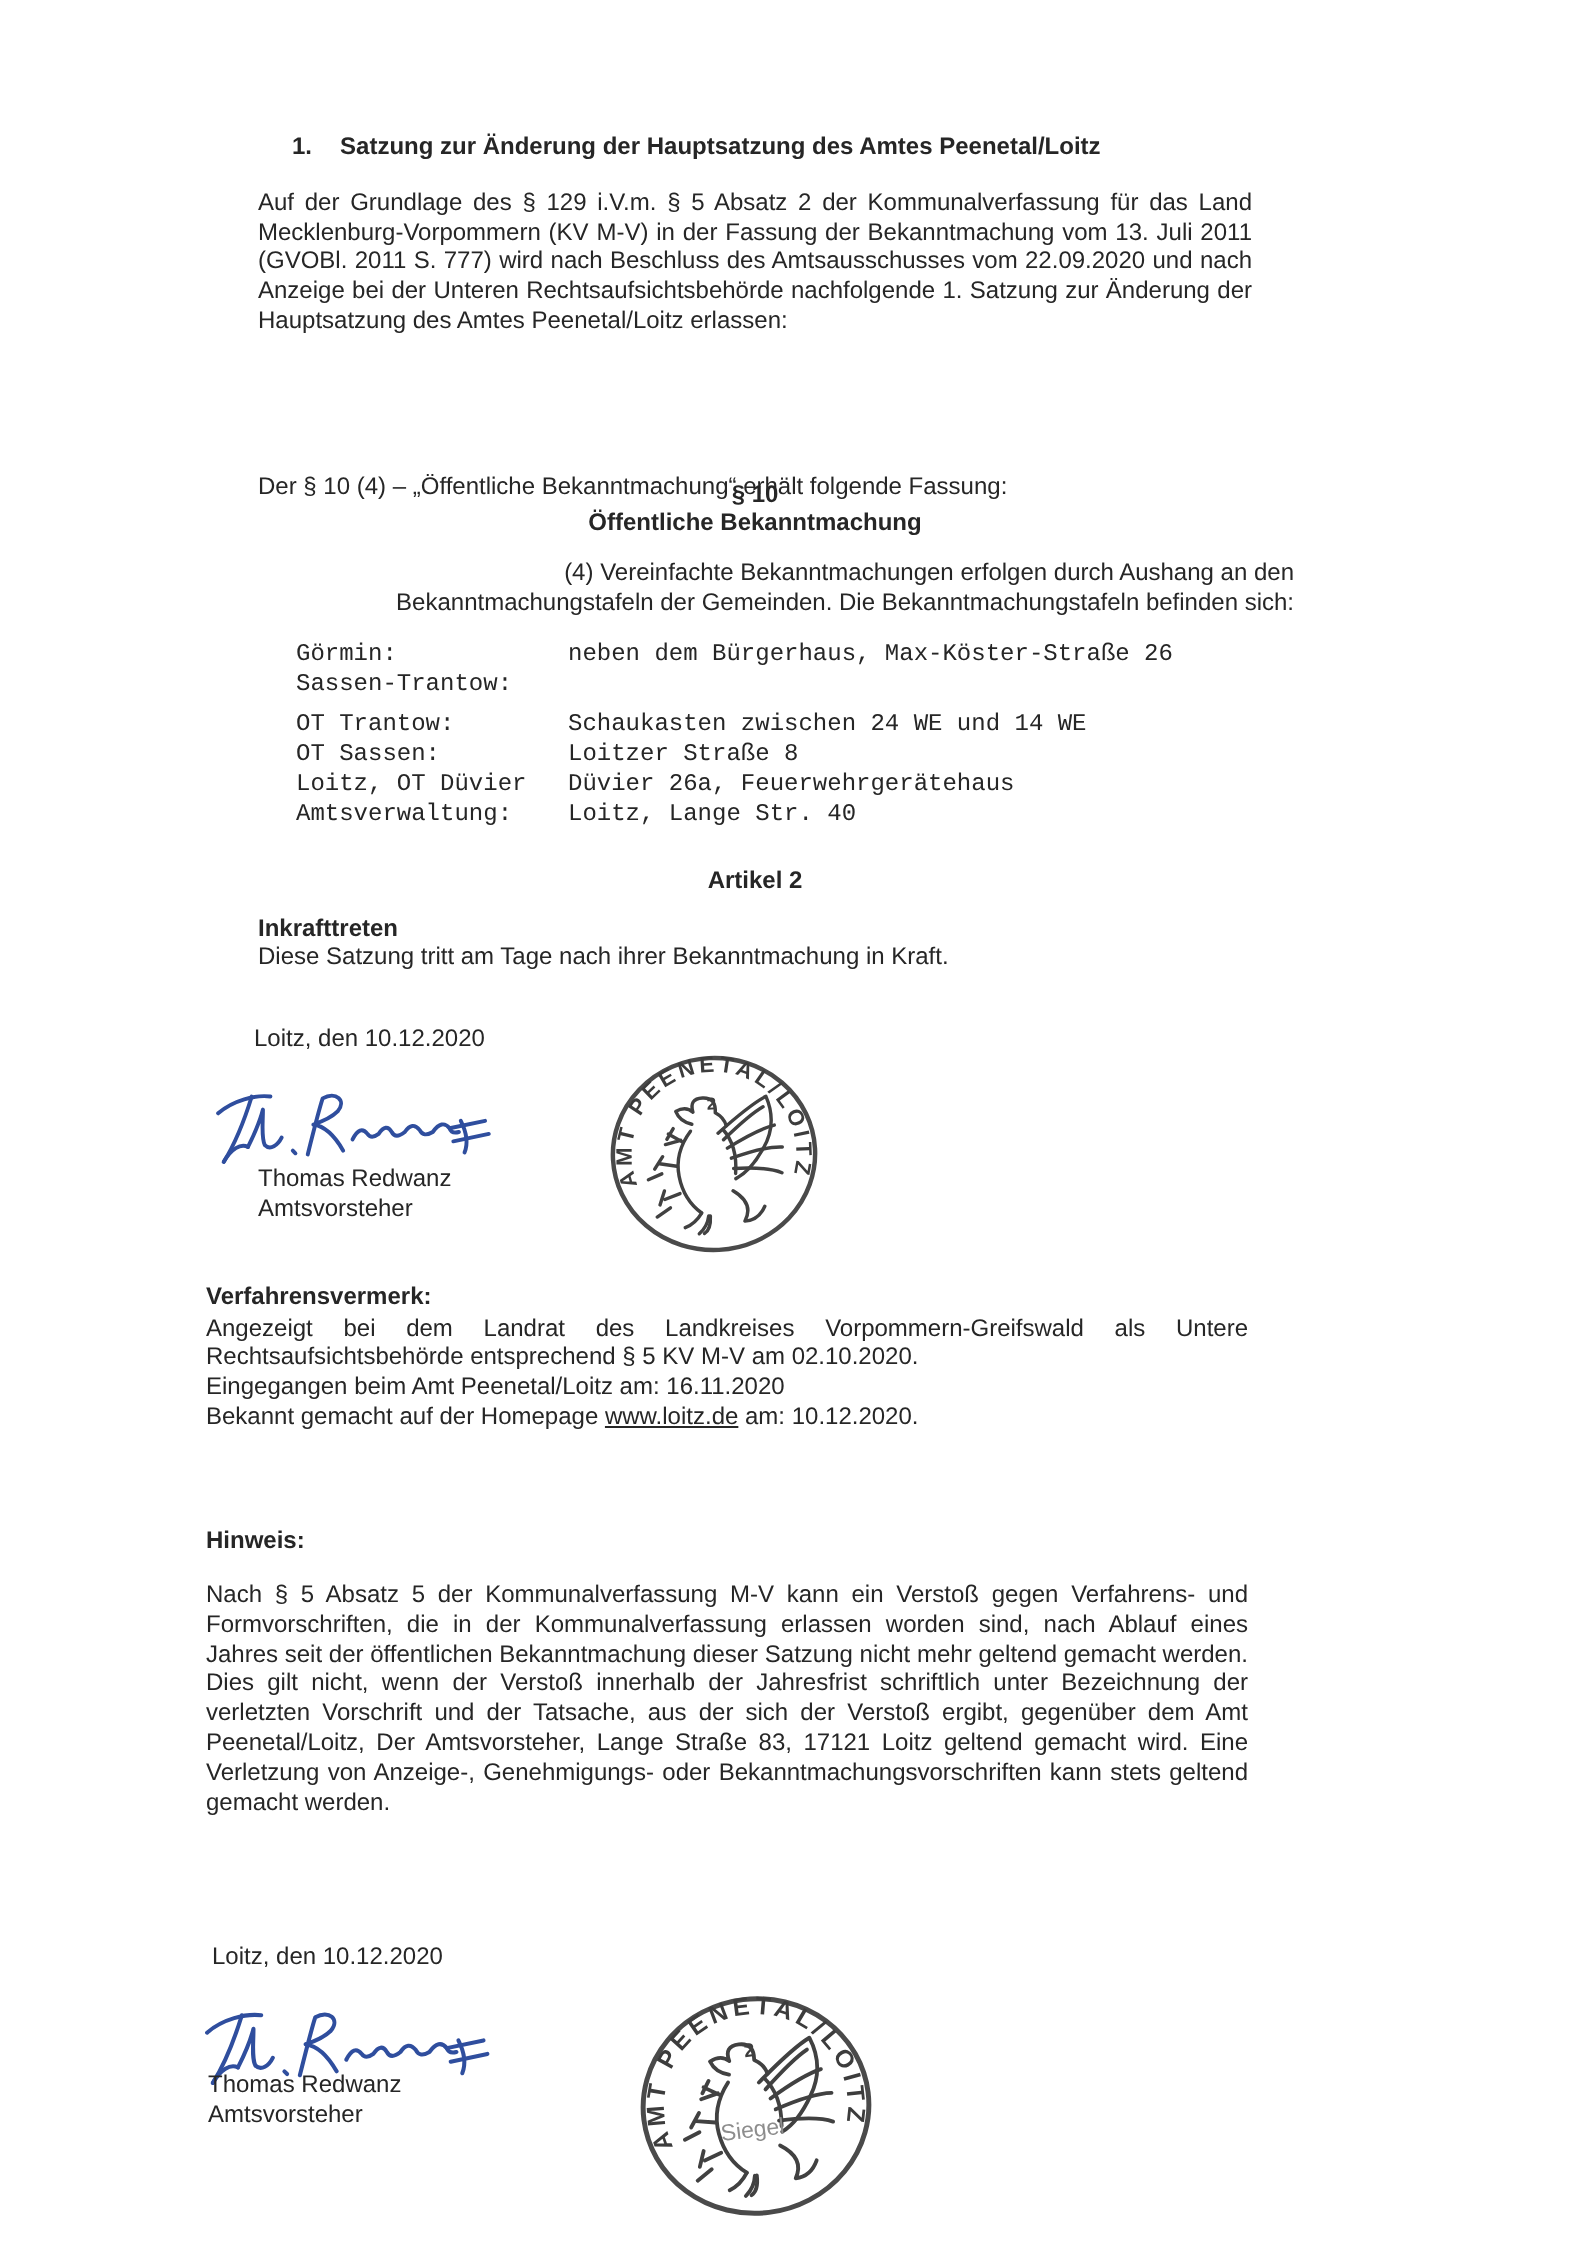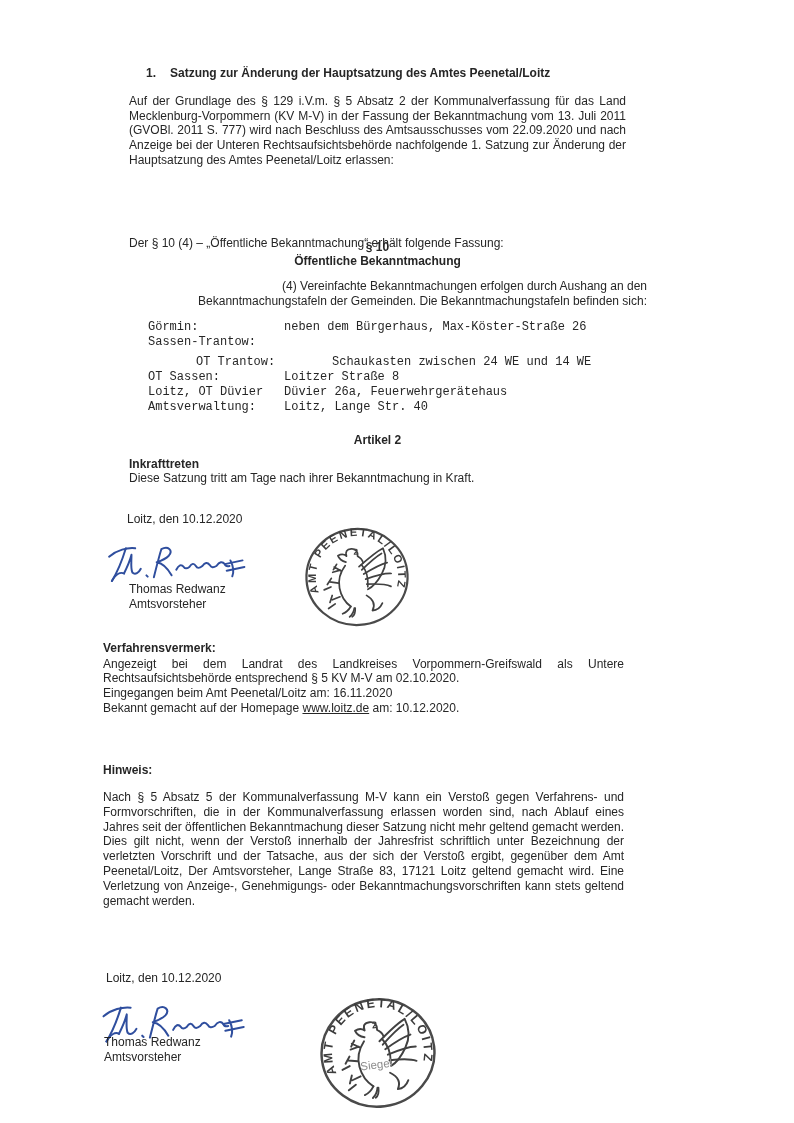--- a/index.html
+++ b/index.html
@@ -9,21 +9,21 @@
   }
   .jus{text-align:justify;}
   .chead{position:absolute;left:129px;width:497px;text-align:center;font-weight:bold;}
   .title-row{position:absolute;left:146px;top:66px;font-weight:bold;display:flex;gap:14px;}
   .intro-p{position:absolute;left:129px;top:94px;width:497px;}
   .der-p{position:absolute;left:129px;top:211px;width:520px;margin-top:25px;}
   .para4{position:absolute;left:127px;top:279px;width:520px;text-align:right;}
   .para4 .l2{padding-left:23px;}
   .locations{position:absolute;left:148px;top:320px;width:480px;}
   .loc-row{display:flex;line-height:14.9px;font-family:Liberation Mono, monospace;}
-  .loc-row.gap{margin-top:5px;margin-left:48px;}
+  .loc-row.gap{margin-top:5px;}
   .loc-label{width:136px;flex:none;}
   .inkraft-h{position:absolute;left:129px;top:457px;font-weight:bold;}
   .inkraft-t{position:absolute;left:129px;top:471px;}
   .date1{position:absolute;left:127px;top:512px;}
   .date2{position:absolute;left:106px;top:971px;}
   .sig1{position:absolute;left:104px;top:538px;width:152px;height:56px;}
   .sig2{position:absolute;left:98px;top:997px;width:158px;height:58px;}
   .sigpath{fill:none;stroke:#2f4e9e;stroke-width:2.1;stroke-linecap:round;stroke-linejoin:round;}
   .nameblock1{position:absolute;left:129px;top:582px;line-height:15px;}
   .nameblock2{position:absolute;left:104px;top:1035px;line-height:15px;}

